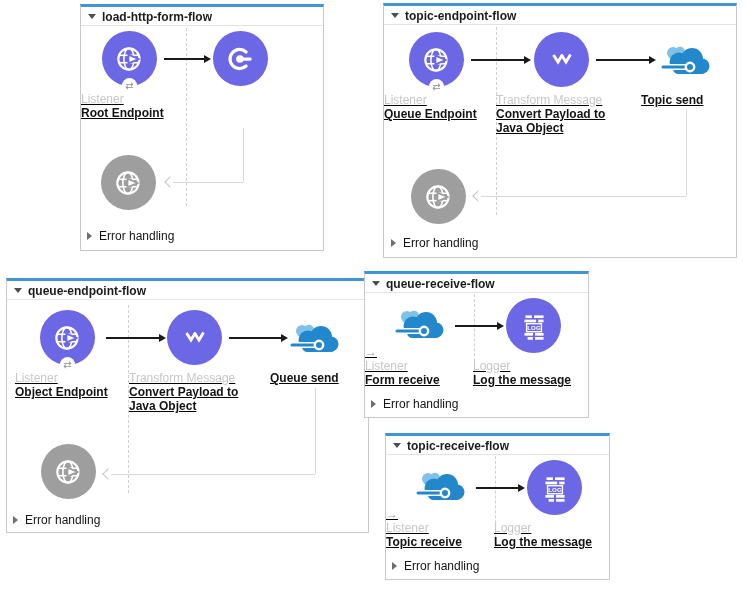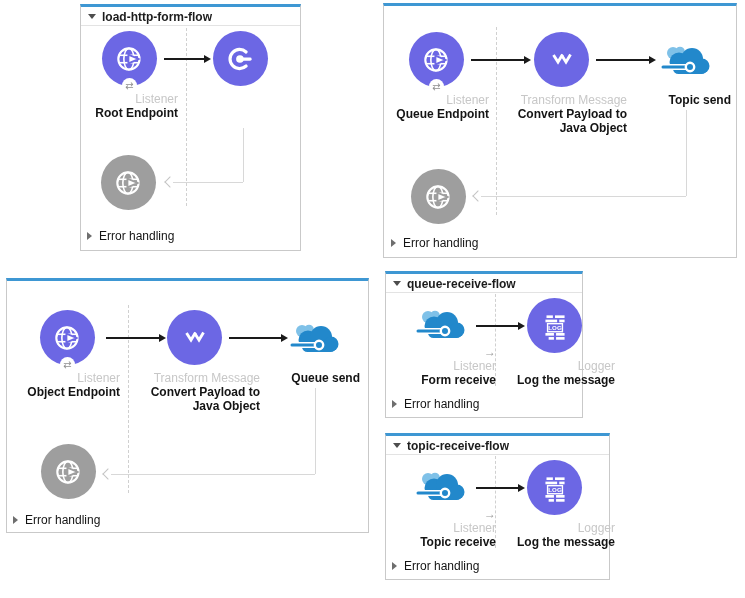--- a/index.html
+++ b/index.html
@@ -15,21 +15,21 @@
     position:absolute; left:0; right:0; top:0; height:15px;
     display:flex; align-items:center; gap:6px; padding:2px 0 1px 7px;
     font-size:12px; font-weight:bold; color:#1c1c1c;
     border-bottom:1px solid #e3e3e3; background:#fff;
   }
   .tri-down { width:0; height:0; border-left:4px solid transparent; border-right:4px solid transparent; border-top:5px solid #4d4d4d; }
   .tri-right { width:0; height:0; border-top:4px solid transparent; border-bottom:4px solid transparent; border-left:5px solid #6e6e6e; }
   .circle { position:absolute; width:55px; height:55px; border-radius:50%; display:flex; align-items:center; justify-content:center; }
   .purple { background:#6c67e4; }
   .graycircle { background:#9e9e9e; }
-  .labels { position:absolute; text-align:right; line-height:14px; }
+  .labels { position:absolute; text-align:left; line-height:14px;text-decoration:underline; }
   .type-label { font-size:12px; color:#c7c7c7; }
   .name-label { font-size:12px; font-weight:bold; color:#141414; }
   .badge {
     position:absolute; width:15px; height:15px; border-radius:50%;
     background:#fff; color:#8f8f8f; font-size:10px; line-height:15px; text-align:center;
   }
   .arrow-badge { font-size:12px; color:#9a9a9a; line-height:14px; }
   .arrow { position:absolute; height:1.5px; background:#1a1a1a; }
   .arrow::after {
     content:""; position:absolute; right:-2px; top:-3.5px; width:0; height:0;
@@ -38,21 +38,21 @@
   .dashed-sep { position:absolute; width:0; border-left:1px dashed #d0d0d0; }
   .elbow-v { position:absolute; width:1px; background:#d8d8d8; }
   .elbow-h { position:absolute; height:1px; background:#d8d8d8; }
   .chev { position:absolute; width:7px; height:7px; border-left:1.5px solid #c4c4c4; border-bottom:1.5px solid #c4c4c4; transform:rotate(45deg); }
   .error-row { position:absolute; display:flex; align-items:center; gap:7px; font-size:12px; color:#141414; }
   .cloud-wrap { position:absolute; width:54px; height:36px; }
 </style>
 </head>
 <body>
 
-<div class="flow" style="left:80px; top:4px; width:221px; height:247px;">
+<div class="flow" style="left:80px; top:4px; width:244px; height:247px;">
   <div class="flow-title">
     <span class="tri-down"></span>
     <span>load-http-form-flow</span>
   </div>
 
   <div class="dashed-sep" style="left:105px; top:21px; height:178px;"></div>
 
   <div class="circle purple" style="left:21px; top:24px;">
     <svg width="34" height="34" viewBox="0 0 32 32">
       <circle cx="15" cy="16" r="10" fill="none" stroke="#fff" stroke-width="2"></circle>
@@ -92,20 +92,24 @@
     </svg>
   </div>
 
   <div class="error-row" style="left:6px; top:222px;">
     <span class="tri-right"></span>
     <span>Error handling</span>
   </div>
 </div>
 
 <div class="flow" style="left:383px; top:3px; width:354px; height:255px;">
+  <div class="flow-title">
+    <span class="tri-down"></span>
+    <span>topic-endpoint-flow</span>
+  </div>
 
   <div class="dashed-sep" style="left:112px; top:21px; height:188px;"></div>
 
   <div class="circle purple" style="left:25px; top:26px;">
     <svg width="34" height="34" viewBox="0 0 32 32">
       <circle cx="15" cy="16" r="10" fill="none" stroke="#fff" stroke-width="2"></circle>
       <ellipse cx="15" cy="16" rx="4.8" ry="10" fill="none" stroke="#fff" stroke-width="1.5"></ellipse>
       <line x1="5.5" y1="12.5" x2="24.5" y2="12.5" stroke="#fff" stroke-width="1.5"></line>
       <line x1="5.5" y1="19.5" x2="24.5" y2="19.5" stroke="#fff" stroke-width="1.5"></line>
       <polygon points="14.5,11.8 24,16 14.5,20.2" fill="#fff" stroke="#6c67e4" stroke-width="1.8"></polygon>
@@ -163,20 +167,24 @@
     </svg>
   </div>
 
   <div class="error-row" style="left:7px; top:230px;">
     <span class="tri-right"></span>
     <span>Error handling</span>
   </div>
 </div>
 
 <div class="flow" style="left:6px; top:278px; width:363px; height:255px;">
+  <div class="flow-title">
+    <span class="tri-down"></span>
+    <span>queue-endpoint-flow</span>
+  </div>
 
   <div class="dashed-sep" style="left:121px; top:24px; height:188px;"></div>
 
   <div class="circle purple" style="left:33px; top:29px;">
     <svg width="34" height="34" viewBox="0 0 32 32">
       <circle cx="15" cy="16" r="10" fill="none" stroke="#fff" stroke-width="2"></circle>
       <ellipse cx="15" cy="16" rx="4.8" ry="10" fill="none" stroke="#fff" stroke-width="1.5"></ellipse>
       <line x1="5.5" y1="12.5" x2="24.5" y2="12.5" stroke="#fff" stroke-width="1.5"></line>
       <line x1="5.5" y1="19.5" x2="24.5" y2="19.5" stroke="#fff" stroke-width="1.5"></line>
       <polygon points="14.5,11.8 24,16 14.5,20.2" fill="#fff" stroke="#6c67e4" stroke-width="1.8"></polygon>
@@ -233,21 +241,21 @@
       <polygon points="14.5,11.8 24,16 14.5,20.2" fill="#fff" stroke="#9e9e9e" stroke-width="1.8"></polygon>
     </svg>
   </div>
 
   <div class="error-row" style="left:6px; top:232px;">
     <span class="tri-right"></span>
     <span>Error handling</span>
   </div>
 </div>
 
-<div class="flow" style="left:385px; top:271px; width:198px; height:147px;">
+<div class="flow" style="left:364px; top:271px; width:225px; height:147px;">
   <div class="flow-title">
     <span class="tri-down"></span>
     <span>queue-receive-flow</span>
   </div>
 
   <div class="dashed-sep" style="left:109px; top:20px; height:92px;"></div>
 
   <div class="cloud-wrap" style="left:28px; top:33px;">
     <svg width="54" height="36" viewBox="0 0 54 36">
       <circle cx="14" cy="10" r="6" fill="#7fc1e8"></circle>

